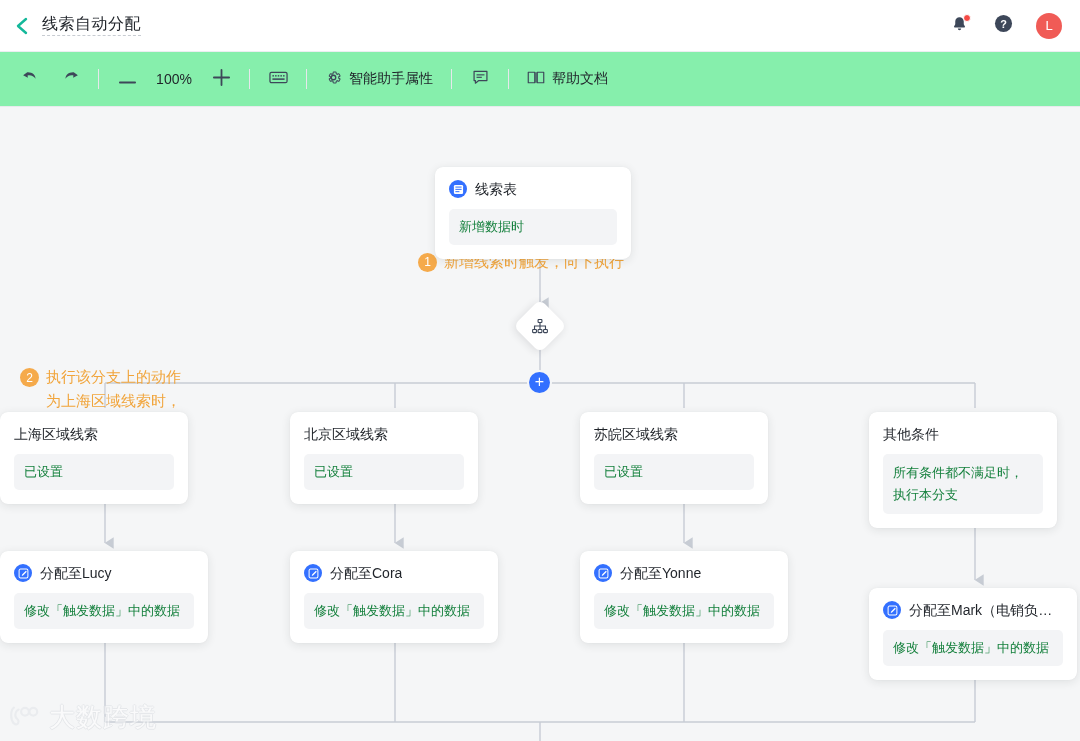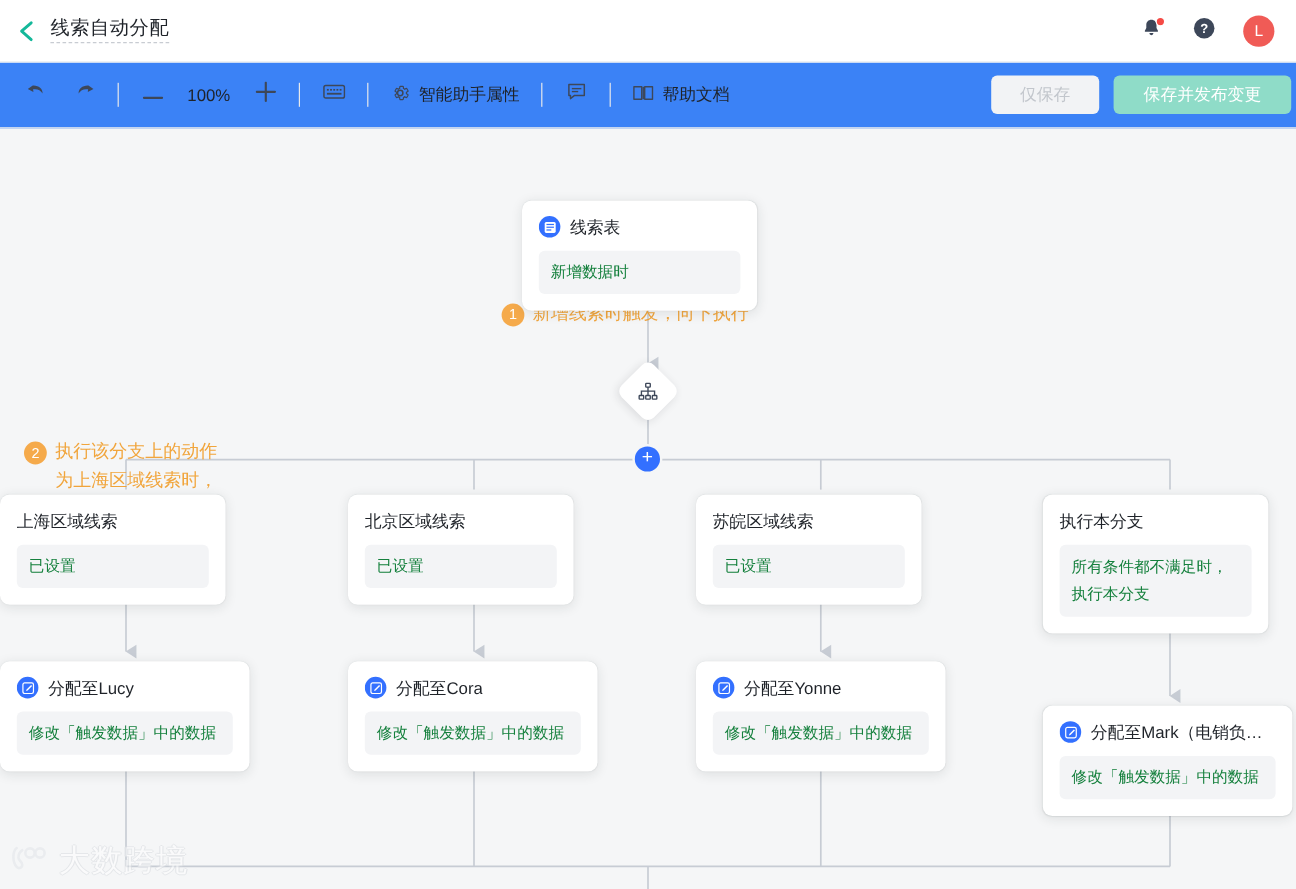--- a/index.html
+++ b/index.html
@@ -28,21 +28,21 @@
   .hicon{position:relative;width:22px;height:22px;display:flex;align-items:center;justify-content:center;cursor:pointer;}
   .bell-dot{position:absolute;right:-1px;top:-1px;width:8px;height:8px;border-radius:50%;background:#f54a45;border:1.5px solid #fff;box-sizing:border-box;}
   .avatar{
     width:26px;height:26px;border-radius:50%;background:#f05b56;color:#fff;
     font-size:13px;display:flex;align-items:center;justify-content:center;cursor:pointer;
   }
 
   
   .toolbar{
     position:absolute;left:0;top:52px;width:1080px;height:55px;
-    background:#3b82f6;display:flex;align-items:center;
+    background:#86efac;display:flex;align-items:center;
     border-bottom:1px solid #e8eaed;box-sizing:border-box;z-index:39;
   }
   .tb-item{
     height:30px;display:flex;align-items:center;justify-content:center;
     color:#3d4759;cursor:pointer;user-select:none;
   }
   .tb-icon{width:40px;}
   .tb-sep{width:1px;height:20px;background:#e6e8ec;margin:0 8px;}
   .zoom-val{font-size:14px;color:#1f2329;min-width:54px;text-align:center;cursor:pointer;}
   .tb-text{font-size:14px;color:#1f2329;gap:7px;padding:0 10px;}
@@ -238,24 +238,20 @@
     <div class="tb-item tb-text">
       <span>
         <svg width="18" height="15" viewBox="0 0 20 16">
             <path d="M1.4 2.2h7.2v11.6H1.4zM11.4 2.2h7.2v11.6h-7.2z" fill="none" stroke="#3d4759" stroke-width="1.3" stroke-linejoin="round"></path>
             <rect x="9.3" y="2.2" width="1.4" height="11.6" fill="#3d4759"></rect>
           </svg>
       </span>
       <span>帮助文档</span>
     </div>
 
-    <div class="tb-btns">
-      <div class="btn btn-save">仅保存</div>
-      <div class="btn btn-publish">保存并发布变更</div>
-    </div>
   </div>
 
   <div class="canvas">
 
     <svg class="wires" viewBox="0 0 1080 634">
       <defs>
         <marker id="ah" markerWidth="9" markerHeight="9" refX="4.5" refY="7.4" orient="auto">
           <path d="M0.4 1.2 L4.5 7.6 L8.6 1.2 Z" fill="#c7ccd4"></path>
         </marker>
       </defs>
@@ -343,21 +339,21 @@
       <div class="card-sub">已设置</div>
     </div>
     <div class="card cond" id="cond2">
       <div class="card-title">
         <span class="ttxt">苏皖区域线索</span>
       </div>
       <div class="card-sub">已设置</div>
     </div>
     <div class="card cond" id="cond3">
       <div class="card-title">
-        <span class="ttxt">执行本分支</span>
+        <span class="ttxt">其他条件</span>
       </div>
       <div class="card-sub">所有条件都不满足时，执行本分支</div>
     </div>
 
     <div class="card act" id="act0">
       <div class="card-title">
         <span class="node-ico round">
           <svg width="11" height="11" viewBox="0 0 12 12">
               <rect x="1.2" y="1.2" width="9.6" height="9.6" rx="1.6" fill="none" stroke="#fff" stroke-width="1.1"></rect>
               <path d="M8.6 3.1 L4.5 7.2 L4.1 8.6 L5.5 8.2 L9.6 4.1 Z" fill="#fff"></path>

